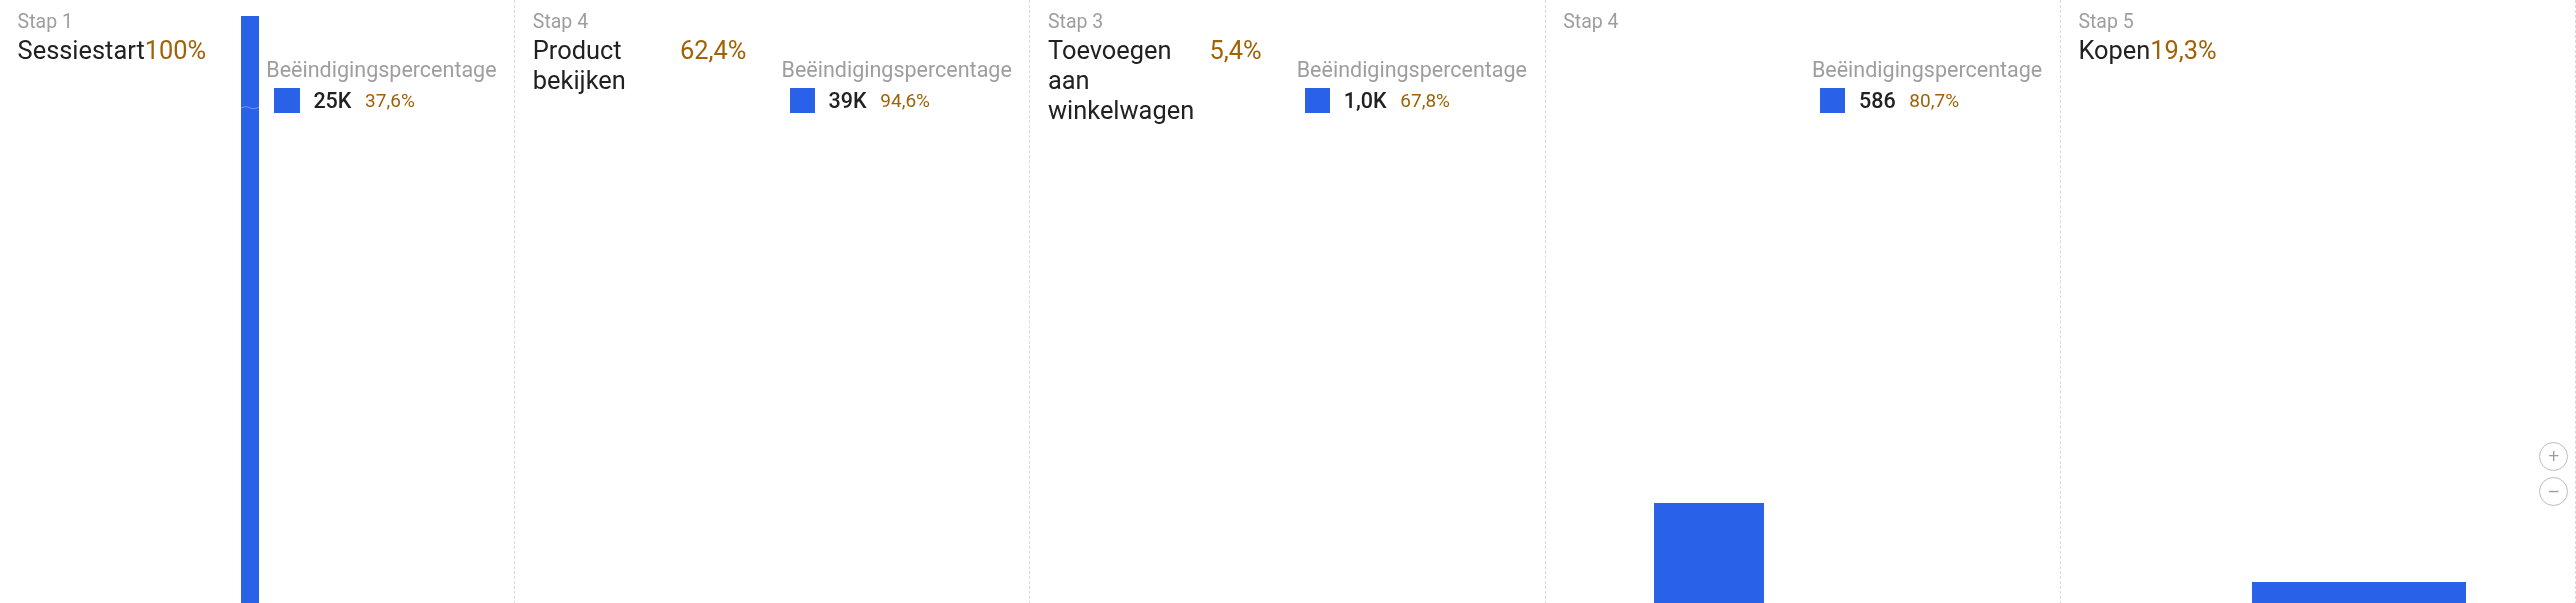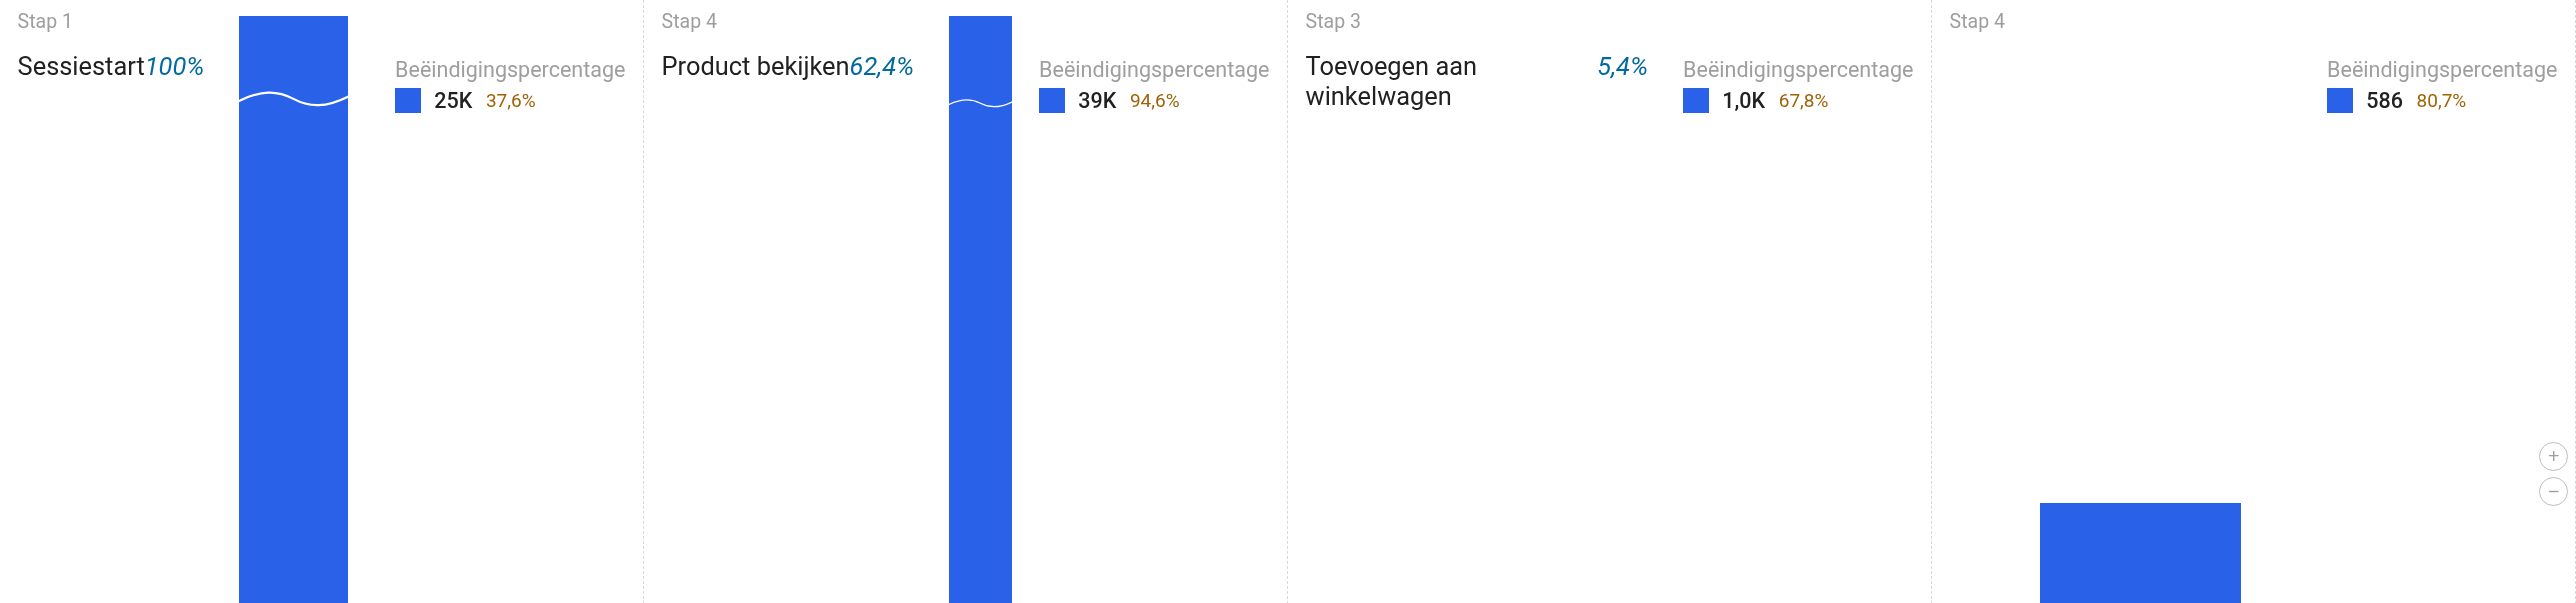--- a/index.html
+++ b/index.html
@@ -33,32 +33,31 @@
   }
   .step-num {
     font-size: 19.5px;
     color: #9e9e9e;
     font-weight: 400;
   }
   .step-title-row {
     display: flex;
     justify-content: space-between;
     align-items: baseline;
-    margin-top: 18px;
+    margin-top: 2px;
   }
   .step-title {
     font-size: 25.4px;
     color: #212121;
     font-weight: 400;
   }
   .step-pct {
     font-size: 25.4px;
-    color: #0369a1;
+    color: #a16207;
     font-weight: 400;
-    font-style: italic;
   }
 
   
   .chart-area {
     position: relative;
     flex: 1 1 auto;
     margin-top: 15.6px;
     border-bottom: 1px dashed #d9d9d9;
   }
   .bar {
@@ -83,20 +82,21 @@
   .footer-label {
     font-size: 21.5px;
     color: #9e9e9e;
     margin-top: 47px;
   }
   .footer-row {
     display: flex;
     align-items: center;
     gap: 13.7px;
     margin-top: 5.9px;
+    margin-left: 8px;
   }
   .swatch {
     width: 25.4px;
     height: 25.4px;
     background: #2962e8;
     flex: 0 0 auto;
   }
   .footer-count {
     font-size: 21.5px;
     color: #212121;
@@ -214,18 +214,31 @@
       </div>
       <div class="step-footer">
         <div class="footer-label">Beëindigingspercentage</div>
         <div class="footer-row">
           <div class="swatch"></div>
           <div class="footer-count">586</div>
           <div class="footer-pct">80,7%</div>
         </div>
       </div>
     </div>
+    <div class="step">
+      <div class="step-header">
+        <div class="step-num">Stap 5</div>
+        <div class="step-title-row">
+          <div class="step-title">Kopen</div>
+          <div class="step-pct">19,3%</div>
+        </div>
+      </div>
+      <div class="chart-area">
+        <div class="bar" style="height: 3.5%;"></div>
+      </div>
+      <div class="step-footer" style="min-height: 72px;"></div>
+    </div>
     <div class="zoom">
       <button class="zoom-btn">+</button>
       <button class="zoom-btn">−</button>
     </div>
   </div>
 
 
 </body></html>

